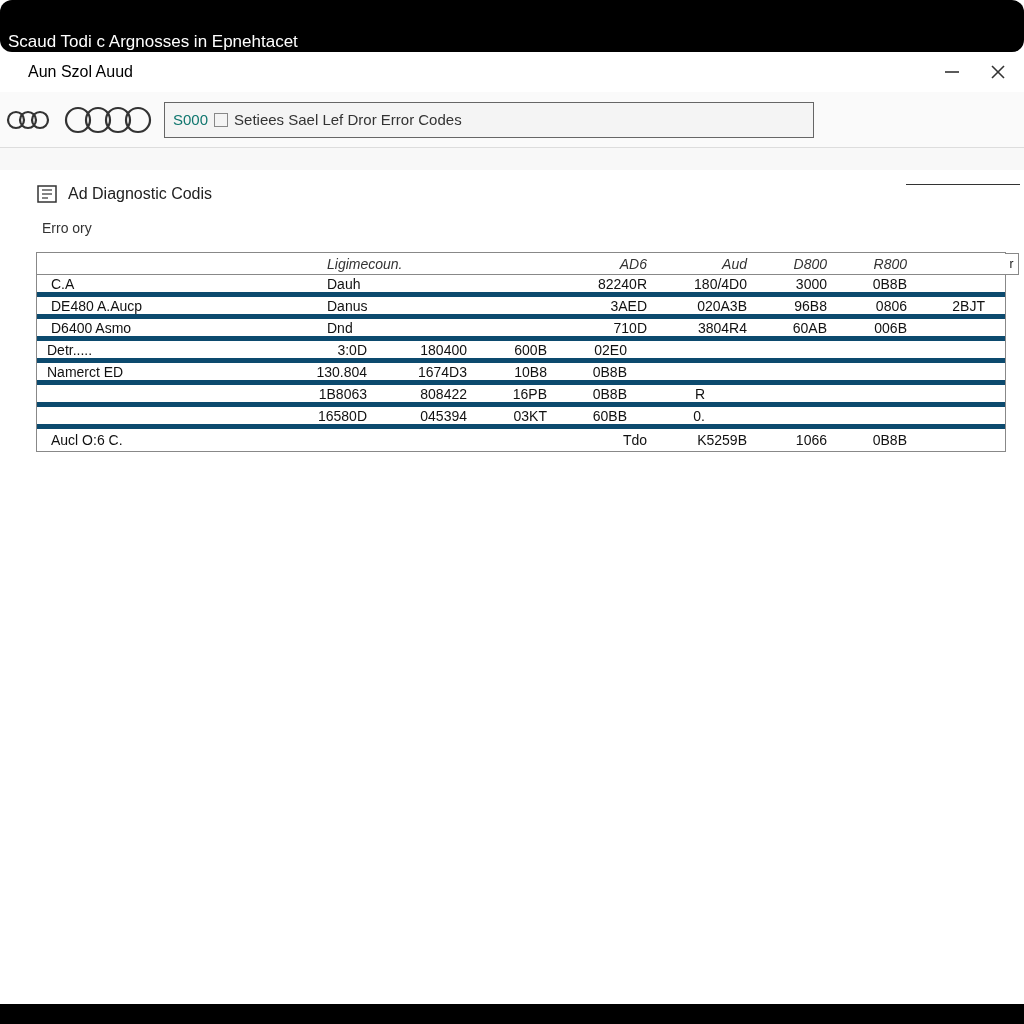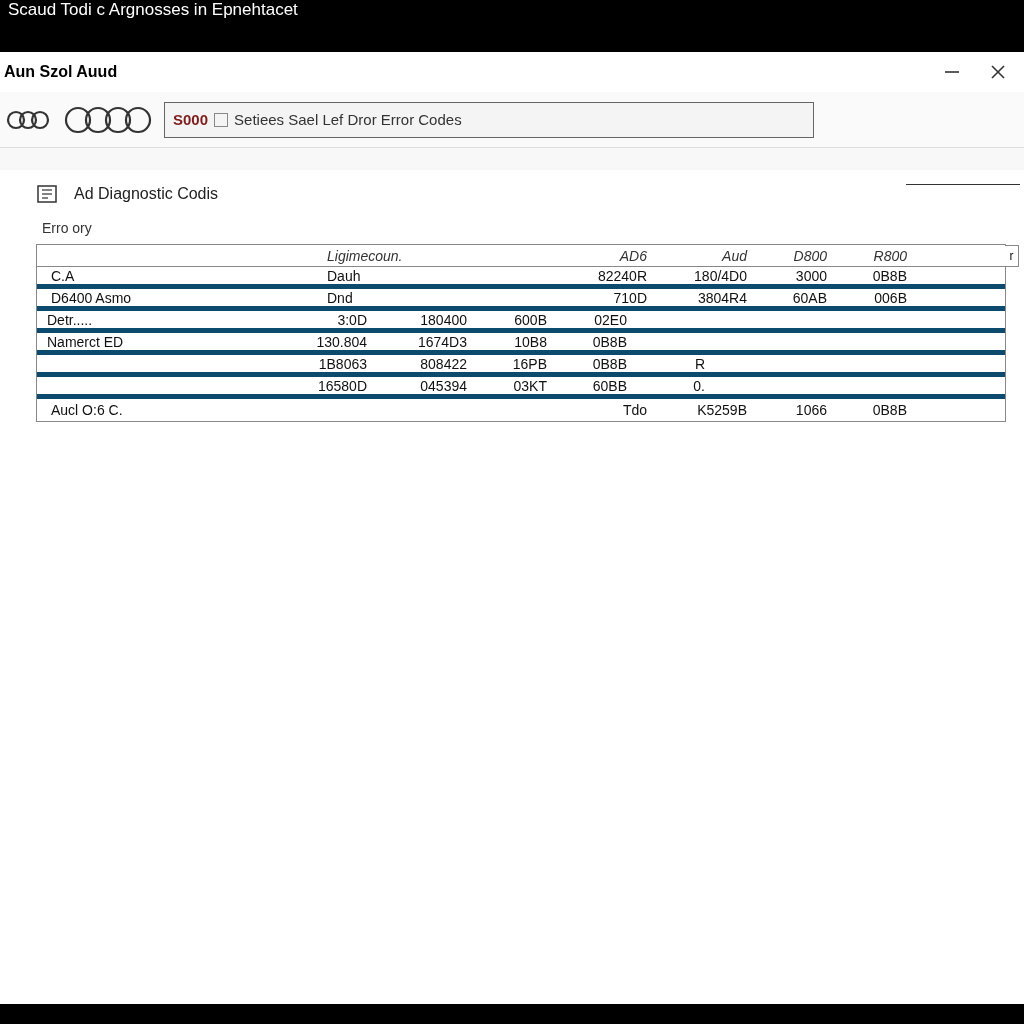--- a/index.html
+++ b/index.html
@@ -1,49 +1,49 @@
 <!DOCTYPE html>
 <html><head>
 <meta charset="utf-8">
 <style>
   * { box-sizing: border-box; margin: 0; padding: 0; }
   html, body { width: 1024px; height: 1024px; font-family: "Segoe UI", Arial, sans-serif; background: #fff; overflow: hidden; }
   .titlebar-top {
-    background: #000; color: #fff; height: 52px; display: flex; align-items: flex-start;
-    padding: 0 8px; font-size: 17px;
+    background: #000; color: #fff; height: 52px; display: flex; align-items: flex-end;
+    padding: 0 8px; font-size: 17px; border-radius: 12px;
   }
   .window-titlebar {
     height: 40px; display: flex; align-items: center; justify-content: space-between;
     padding: 0 4px; font-size: 16px; color: #000;
   }
-  .window-titlebar .left { padding-left: 0; font-weight: 700; }
+  .window-titlebar .left { padding-left: 0; font-weight: 400; margin-left: 24px; }
   .window-controls { display: flex; gap: 18px; padding-right: 8px; }
   .win-btn { width: 28px; height: 28px; display: flex; align-items: center; justify-content: center; cursor: pointer; }
   .win-btn svg { stroke: #333; stroke-width: 1.6; fill: none; }
   .toolbar {
     height: 56px; background: #fafafa; border-bottom: 1px solid #ddd;
     display: flex; align-items: center; padding: 0 6px; gap: 10px;
   }
   .logo-rings { display: flex; align-items: center; }
   .logo-rings svg circle { fill: none; stroke: #333; stroke-width: 2.2; }
   .searchbox {
     flex: 0 0 650px;
     height: 36px; border: 1px solid #666; background: #f4f4f4;
     display: flex; align-items: center; padding: 0 8px; gap: 6px;
     font-size: 15px; color: #333;
   }
-  .searchbox .code { font-weight: 700; color: #7f1d1d; }
+  .searchbox .code { font-weight: 400; color: #0f766e; }
   .searchbox .sep-icon { width: 14px; height: 14px; border: 1px solid #888; display: inline-block; }
   .toolbar-gap { height: 22px; background: #f8f8f8; }
   .divider-right { position: absolute; right: 4px; top: 184px; width: 114px; border-top: 1.5px solid #333; }
 
   .content { padding: 10px 0 0 36px; position: relative; }
-  .section-header { display: flex; align-items: center; gap: 16px; height: 28px; font-size: 16px; color: #222; }
+  .section-header { display: flex; align-items: center; gap: 10px; height: 28px; font-size: 16px; color: #222; }
   .sh-icon { width: 22px; height: 22px; }
-  .subhead { font-size: 14px; color: #333; margin: 12px 0 8px 6px; }
+  .subhead { font-size: 14px; color: #333; margin: 12px 0 16px 6px; }
 
   .grid {
     width: 970px; border: 1px solid #888; font-size: 14px; color: #111;
     background: #fff;
     position: relative;
   }
   .grid .row { display: flex; height: 22px; align-items: center; border-bottom: 5px solid #0c4a6e; }
   .grid .row:last-child { border-bottom: none; }
   .grid .hdr { background: #fff; border-bottom: 1px solid #888; font-weight: 500; color: #333; font-style: italic; }
   .c0 { width: 280px; padding-left: 14px; text-align: left; }
@@ -139,20 +139,29 @@
     <div class="row">
       <div class="c0">C.A</div>
       <div class="c1">Dauh</div>
       <div class="c2">82240R</div>
       <div class="c3">180/4D0</div>
       <div class="c4">3000</div>
       <div class="c5">0B8B</div>
       <div class="c6"></div>
     </div>
     <div class="row">
+      <div class="c0">DE480 A.Aucp</div>
+      <div class="c1">Danus</div>
+      <div class="c2">3AED</div>
+      <div class="c3">020A3B</div>
+      <div class="c4">96B8</div>
+      <div class="c5">0806</div>
+      <div class="c6">2BJT</div>
+    </div>
+    <div class="row">
       <div class="c0">D6400 Asmo</div>
       <div class="c1">Dnd</div>
       <div class="c2">710D</div>
       <div class="c3">3804R4</div>
       <div class="c4">60AB</div>
       <div class="c5">006B</div>
       <div class="c6"></div>
     </div>
     <div class="row">
       <div class="c1">Detr.....</div>

